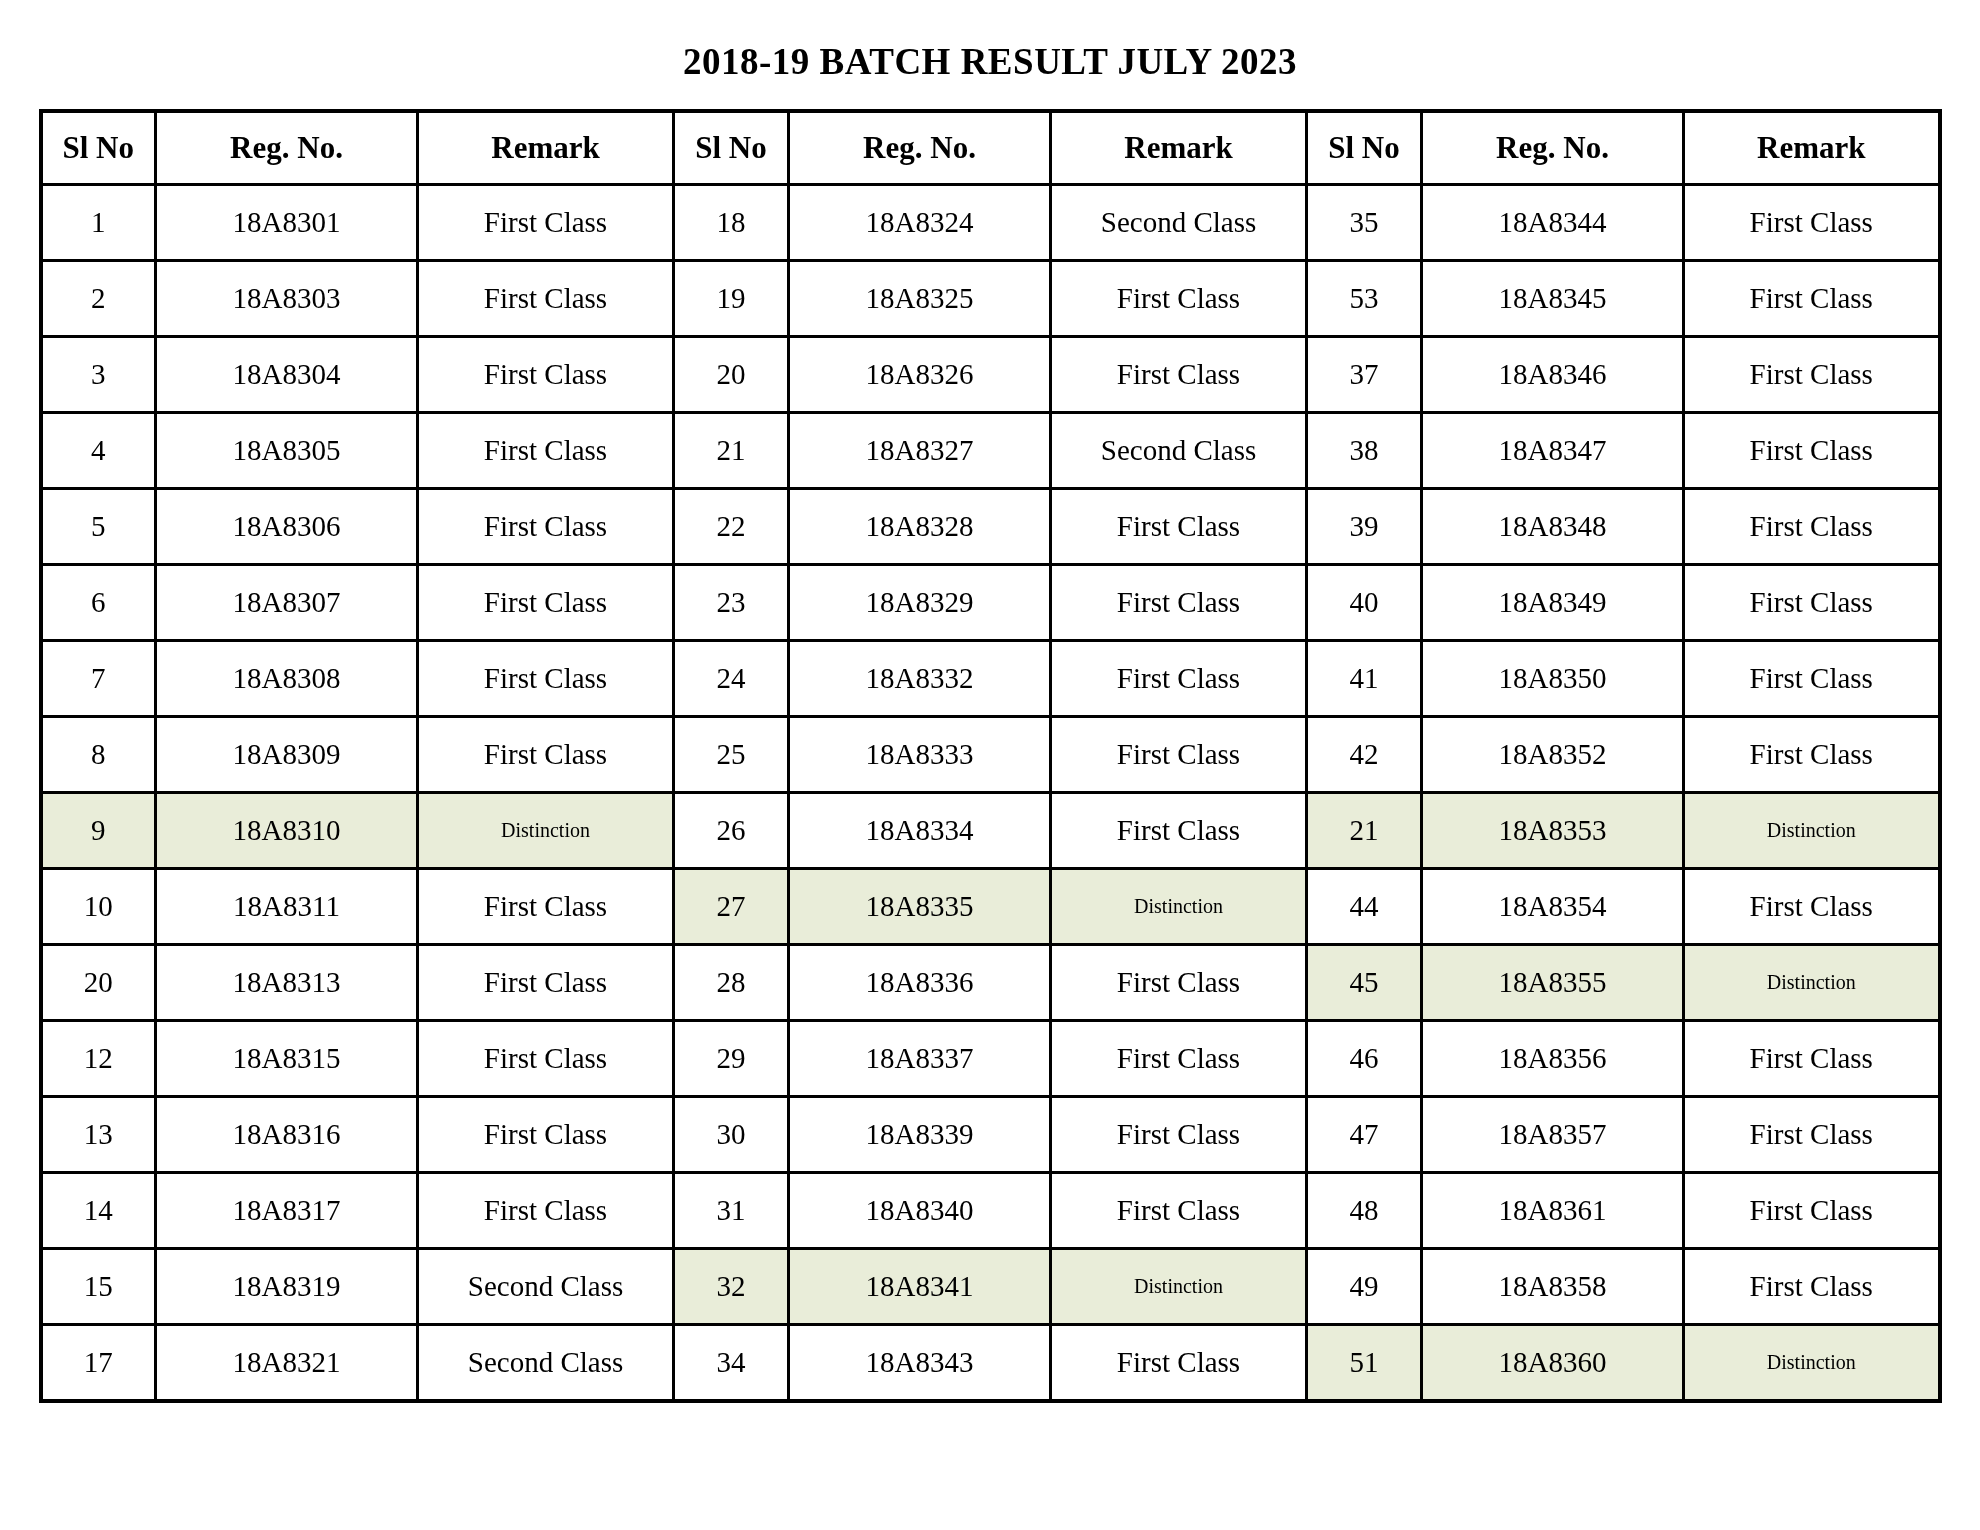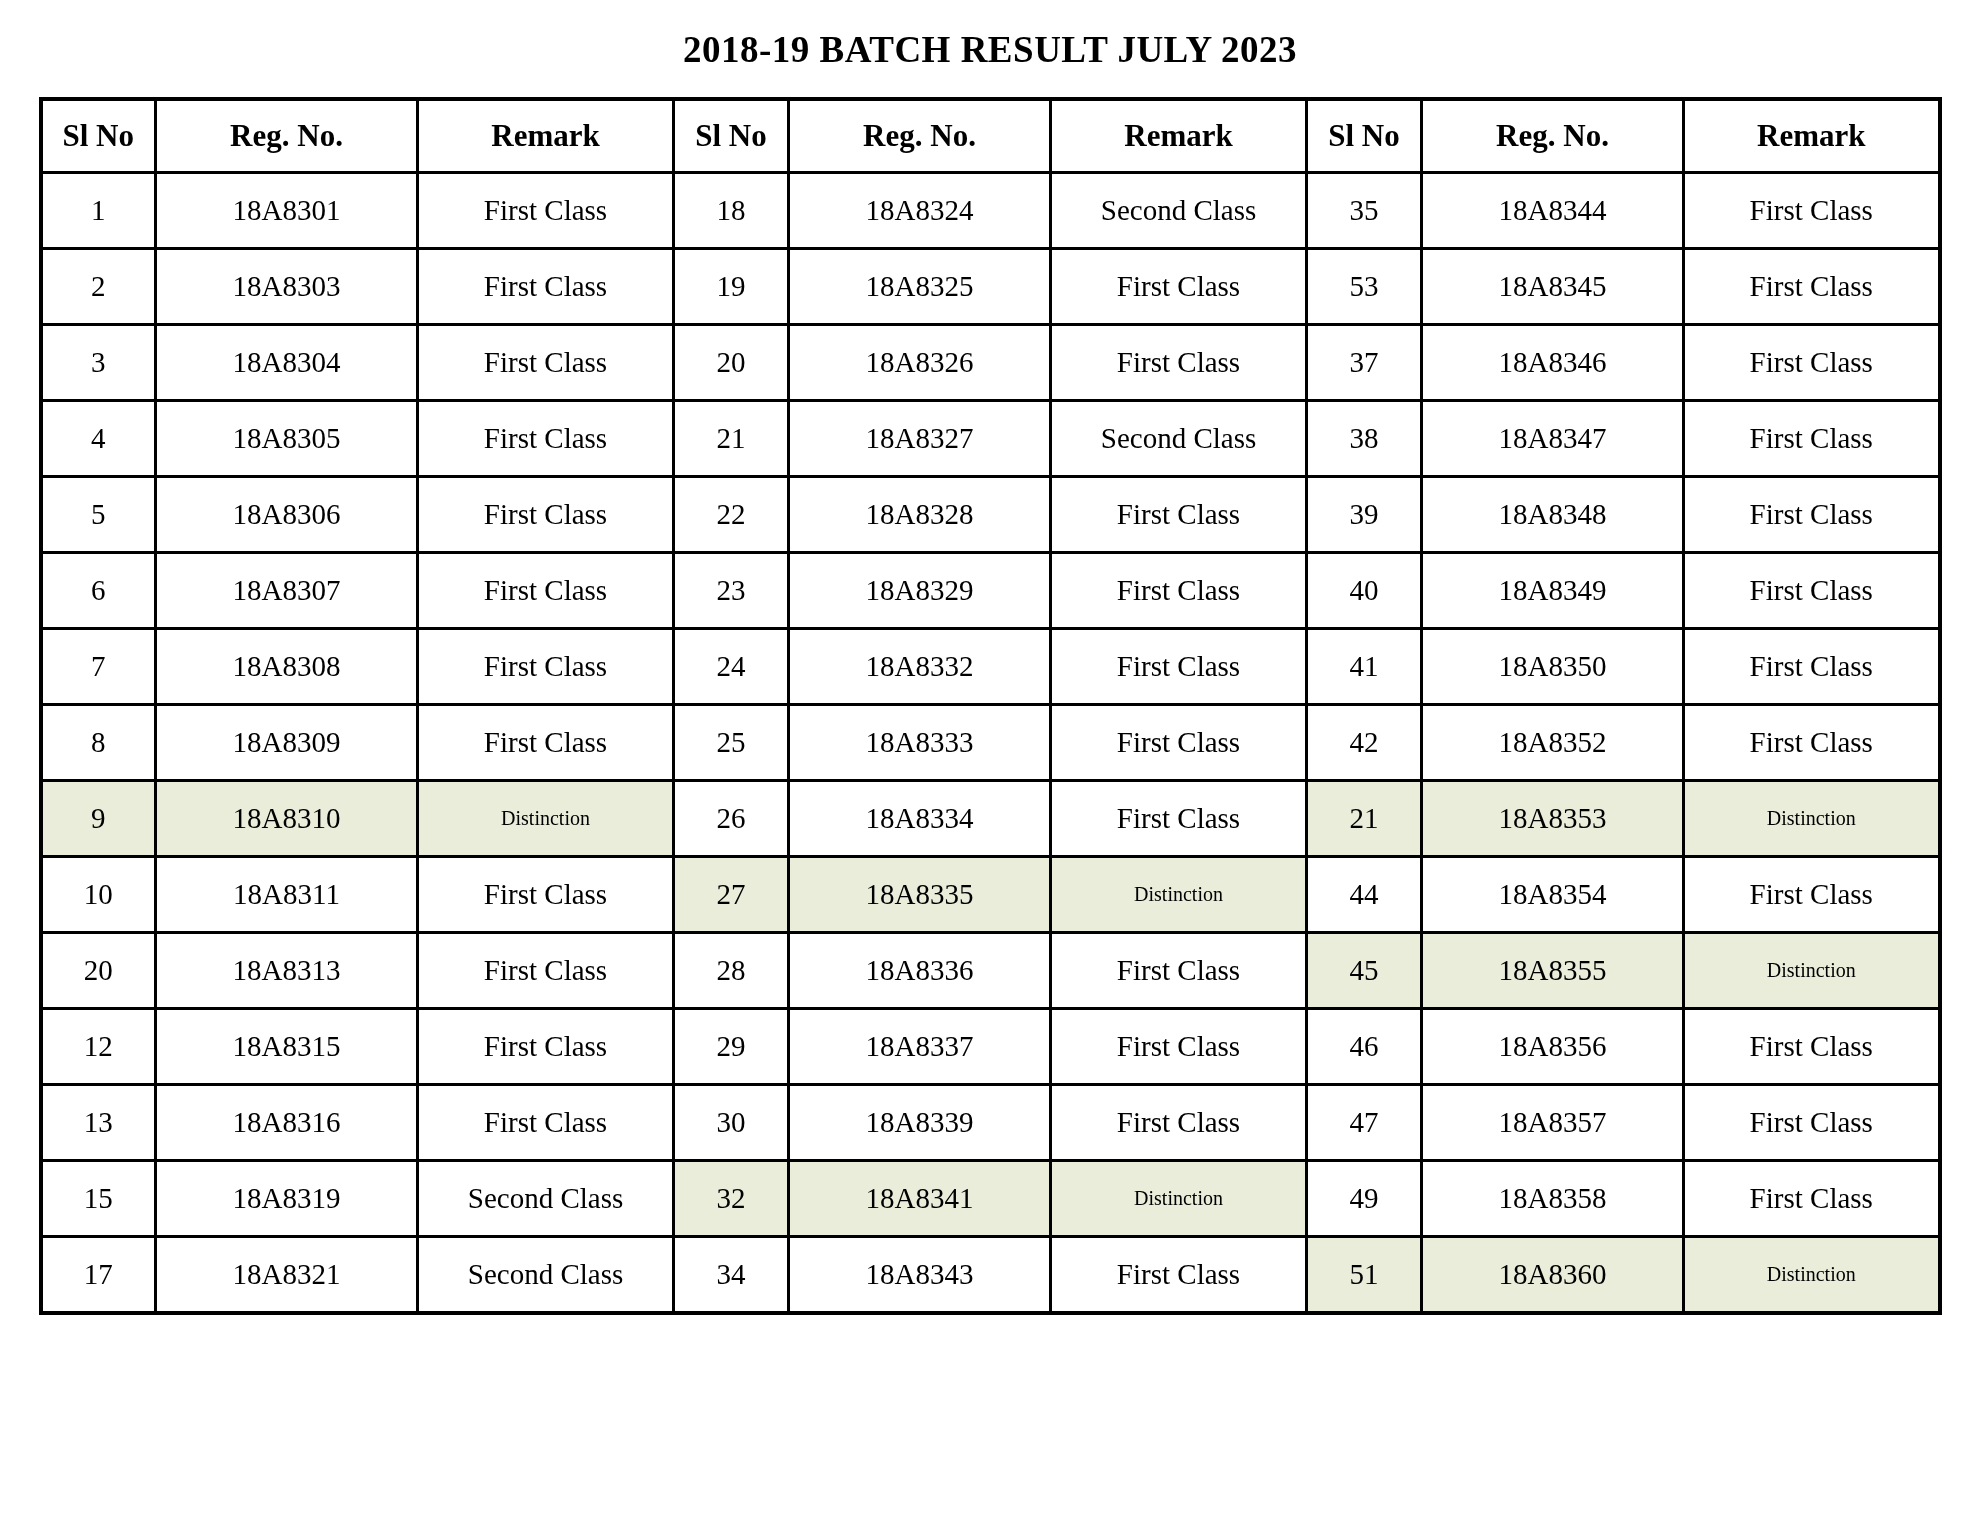--- a/index.html
+++ b/index.html
@@ -7,21 +7,21 @@
     padding: 0;
     background: #ffffff;
     font-family: "Liberation Serif", "DejaVu Serif", serif;
     color: #000000;
   }
   .page {
     width: 1980px;
     height: 1530px;
     background: #ffffff;
     box-sizing: border-box;
-    padding-top: 28px;
+    padding-top: 40px;
   }
   .title {
     text-align: center;
     font-weight: bold;
     font-size: 37px;
     letter-spacing: 0.5px;
     margin: 0 0 26px 0;
     font-family: "Liberation Serif", "DejaVu Serif", serif;
   }
   table.results {
@@ -228,20 +228,31 @@
           <td>18A8316</td>
           <td>First Class</td>
           <td>30</td>
           <td>18A8339</td>
           <td>First Class</td>
           <td>47</td>
           <td>18A8357</td>
           <td>First Class</td>
         </tr>
         <tr>
+          <td>14</td>
+          <td>18A8317</td>
+          <td>First Class</td>
+          <td>31</td>
+          <td>18A8340</td>
+          <td>First Class</td>
+          <td>48</td>
+          <td>18A8361</td>
+          <td>First Class</td>
+        </tr>
+        <tr>
           <td>15</td>
           <td>18A8319</td>
           <td>Second Class</td>
           <td class="hl">32</td>
           <td class="hl">18A8341</td>
           <td class="hl remark-distinction">Distinction</td>
           <td>49</td>
           <td>18A8358</td>
           <td>First Class</td>
         </tr>

